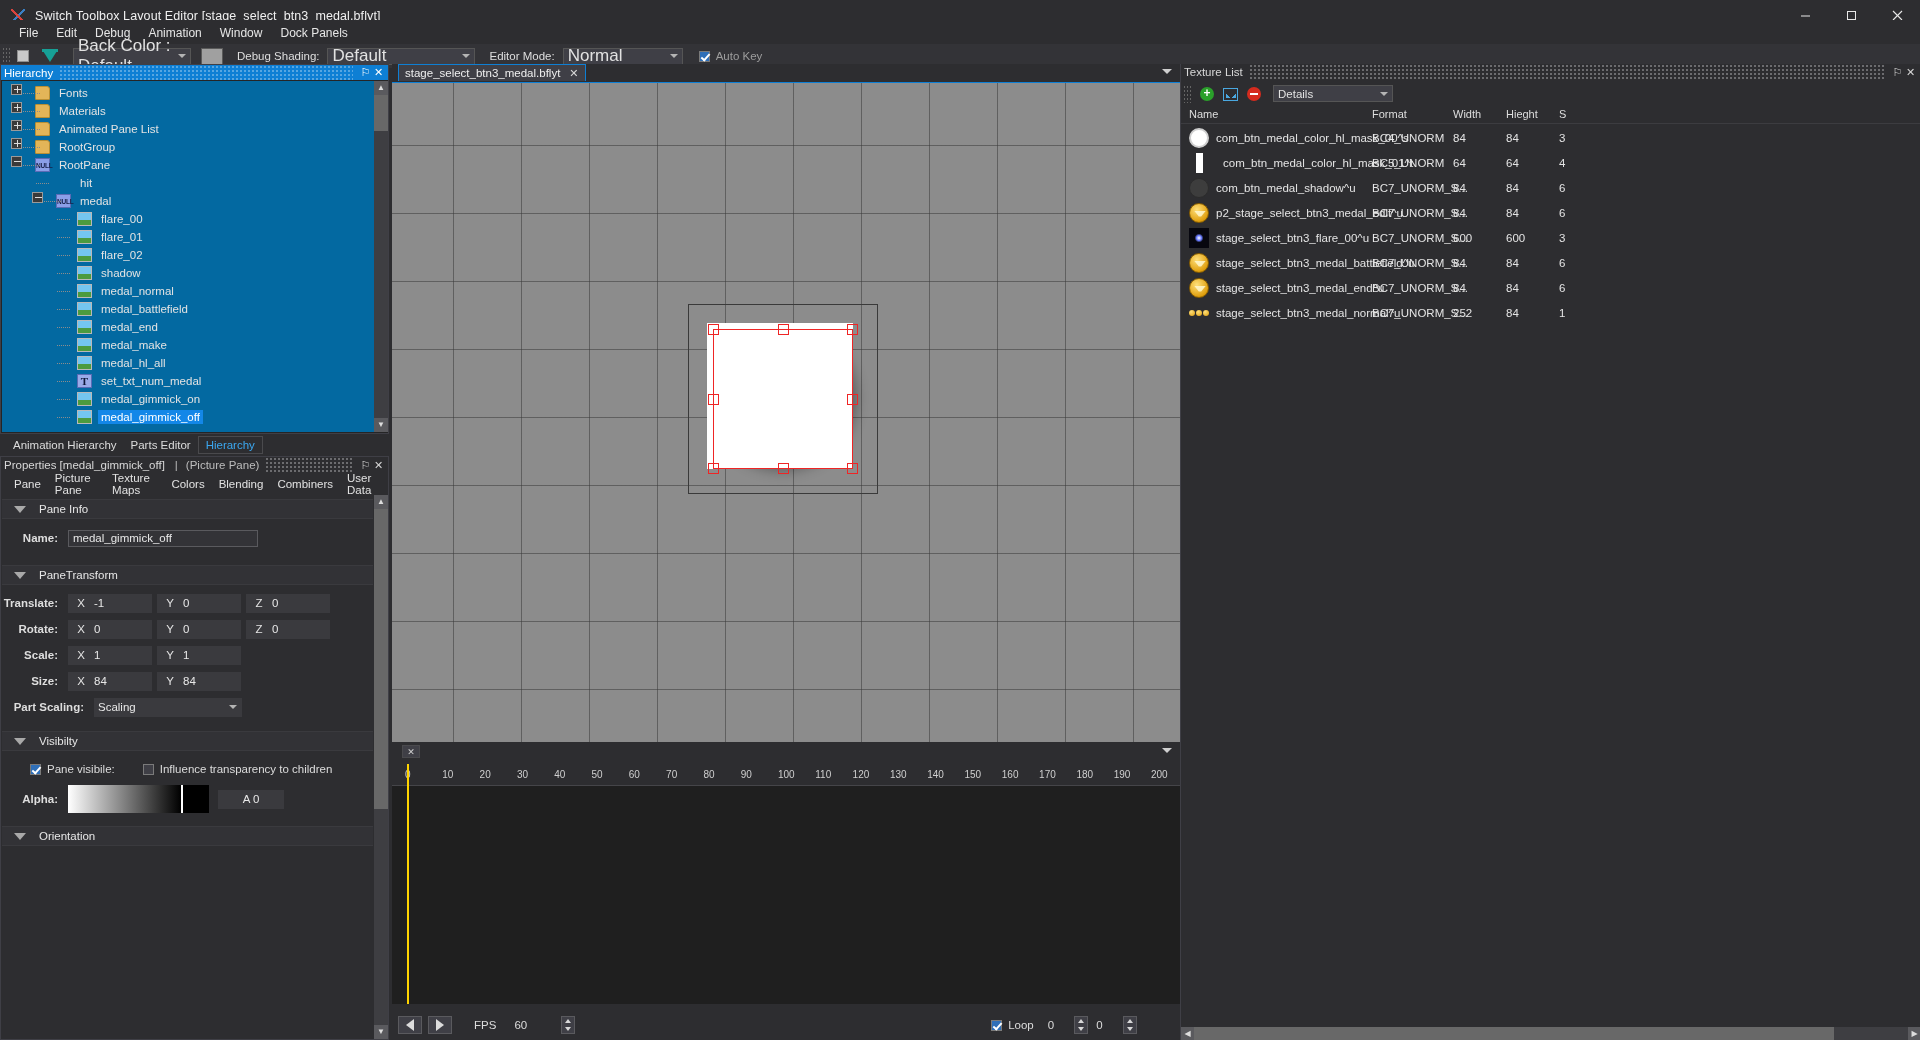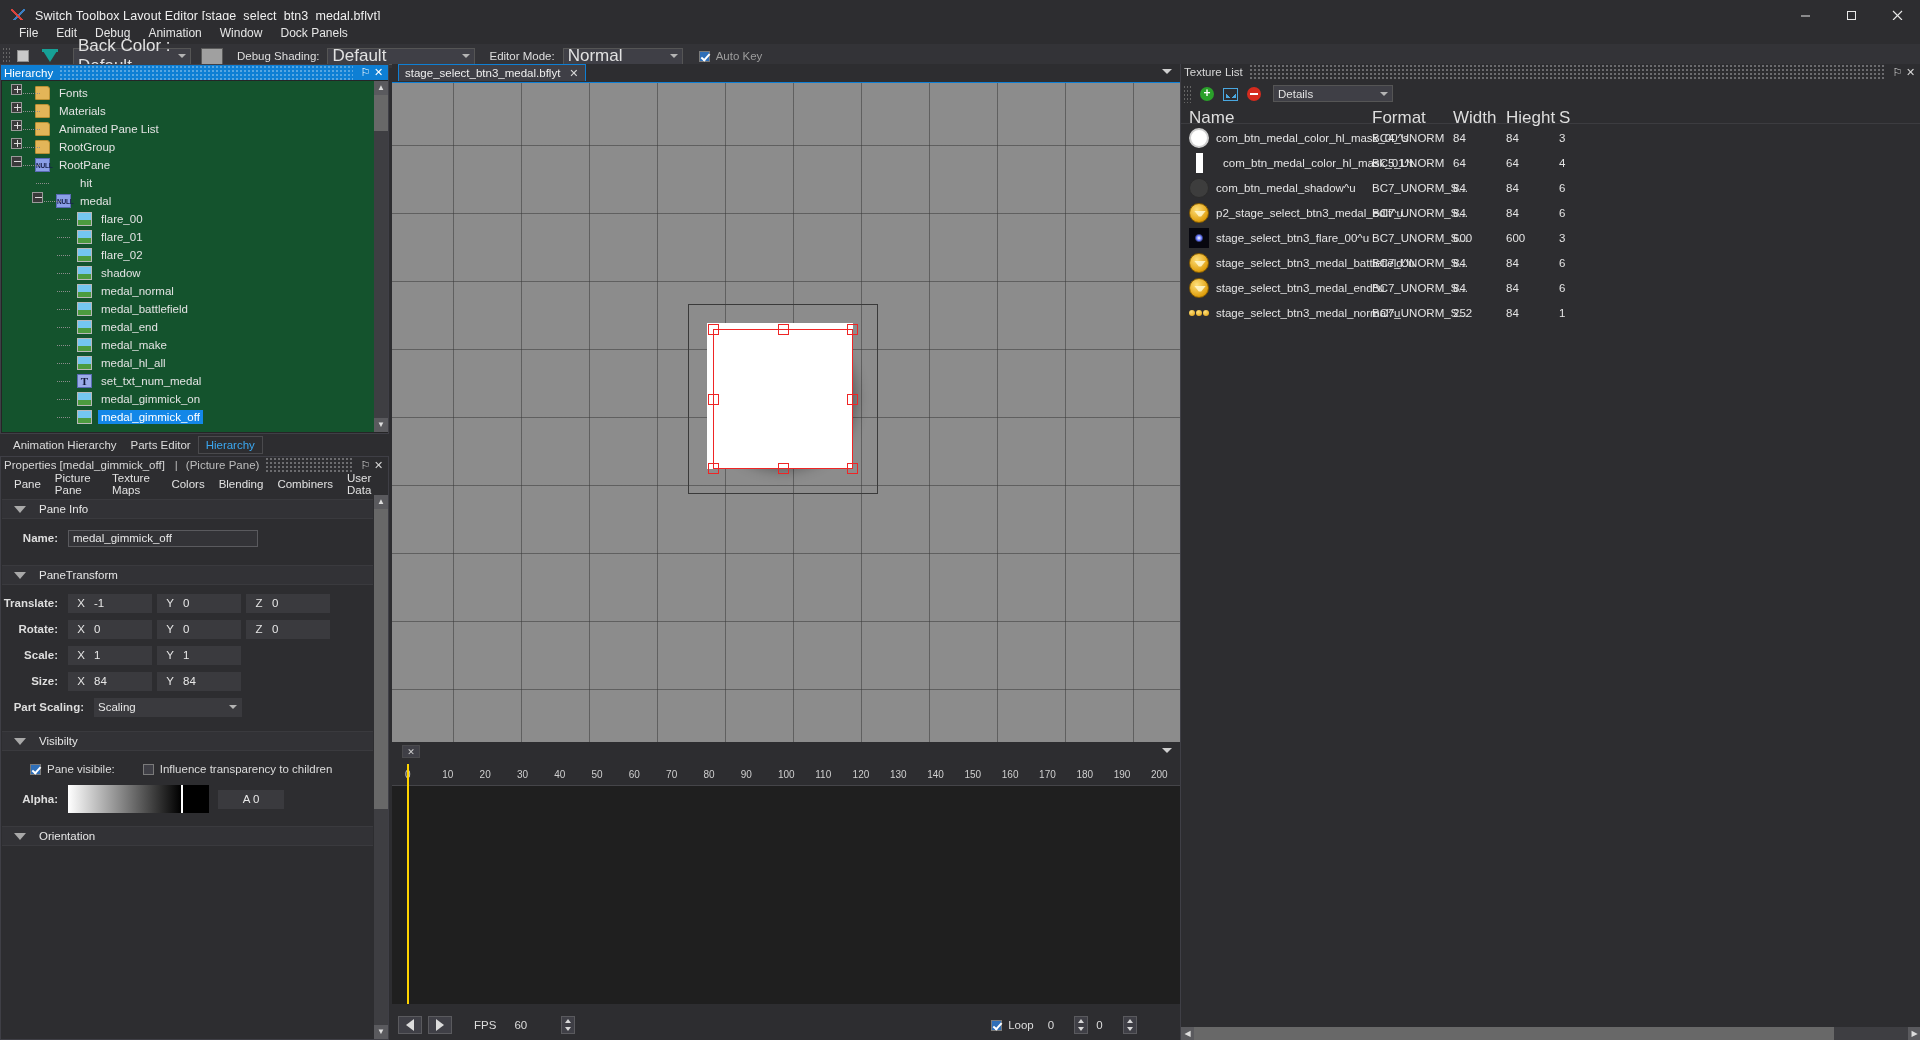--- a/index.html
+++ b/index.html
@@ -68,21 +68,21 @@
     background-image: radial-gradient(rgba(255,255,255,.30) 40%, transparent 41%);
     background-size:4px 4px; background-position:0 4px; margin:0 6px; }
   .pin, .xbtn { width:13px; color:#d6d6d6; font-size:11px; text-align:center; }
 
   
   .hierarchy { position:absolute; left:0; top:64px; width:389px; height:370px; background:#252526;
      border:1px solid #3f3f46; }
   .hierarchy .hdr { background:#0e7fd4; color:#fff; height:15px; }
   .hierarchy .hdr .pin,.hierarchy .hdr .xbtn{color:#fff;}
   .tree { position:absolute; left:1px; top:16px; width:373px; bottom:1px; overflow:hidden;
-          background:#14532d; padding-top:3px; }
+          background:#0369a1; padding-top:3px; }
   .trow { height:18px; display:flex; align-items:center; font-size:11.5px; color:#e3e3e3;
           position:relative; white-space:nowrap; }
   .tdot { width:24px; height:18px; position:relative; flex:0 0 auto;}
   .expander { width:11px;height:11px;border:1px solid #9a9a9a;background:#3a3a3a;color:#e0e0e0;
      font-size:9px; line-height:9px; text-align:center; display:inline-block; position:relative;}
   .expander::before{content:"";position:absolute;left:2px;top:4px;width:7px;height:1px;background:#ddd;}
   .expander.plus::after{content:"";position:absolute;left:5px;top:1px;width:1px;height:7px;background:#ddd;}
   .dashline { position:absolute; left:0; top:9px; width:17px; border-top:1px dotted #8d8d8d;}
   .ico { width:15px;height:14px;flex:0 0 auto;margin-right:6px;}
   .ico.folder{ background:#e3b558; border:1px solid #b98f33; border-radius:1px 3px 1px 1px;}
@@ -198,21 +198,21 @@
   .ic-img { width:15px;height:13px;border:1px solid #4aa8e0;margin-left:9px;position:relative;background:#2d2d30;}
   .ic-img::after{content:"";position:absolute;left:2px;bottom:2px;width:10px;height:5px;
      background:linear-gradient(45deg,#4aa8e0 30%,transparent 31%),linear-gradient(-45deg,#4aa8e0 30%,transparent 31%);}
   .ic-del { width:14px;height:14px;border-radius:50%;background:#d52b1e;margin-left:9px;position:relative;}
   .ic-del::after{content:"";position:absolute;left:3px;top:6px;width:8px;height:2px;background:#fff;}
   .tex-combo { position:absolute; left:92px; top:1px; width:120px; height:17px; background:#3f3f46;
      border:1px solid #555; color:#e2e2e2; font-size:11.5px; display:flex; align-items:center; padding:0 4px;}
   .tex-combo .caret{position:absolute;right:4px;top:50%;transform:translateY(-50%);
       width:0;height:0;border-left:4px solid transparent;border-right:4px solid transparent;border-top:4px solid #b4b4b4;}
   .tex-head { position:absolute; left:0; top:42px; width:740px; height:18px; color:#dedede;
-     font-size:17px; border-bottom:1px solid #3c3c40;}
+     font-size:11px; border-bottom:1px solid #3c3c40;}
   .tex-head div { position:absolute; top:2px; }
   .tex-rows { position:absolute; left:0; top:61px; width:740px; bottom:14px; overflow:hidden;}
   .trw { height:25px; display:flex; align-items:center; font-size:11.5px; color:#e4e4e4; position:relative;}
   .tthumb { width:20px; height:20px; margin-left:8px; margin-right:7px; flex:0 0 auto;}
   .tname { width:178px; }
   .tfmt { position:absolute; left:191px; }
   .twid { position:absolute; left:272px; }
   .thei { position:absolute; left:325px; }
   .tsz  { position:absolute; left:378px; }
   .hbar { position:absolute; left:0; bottom:0; width:740px; height:13px; background:#3e3e42;}

